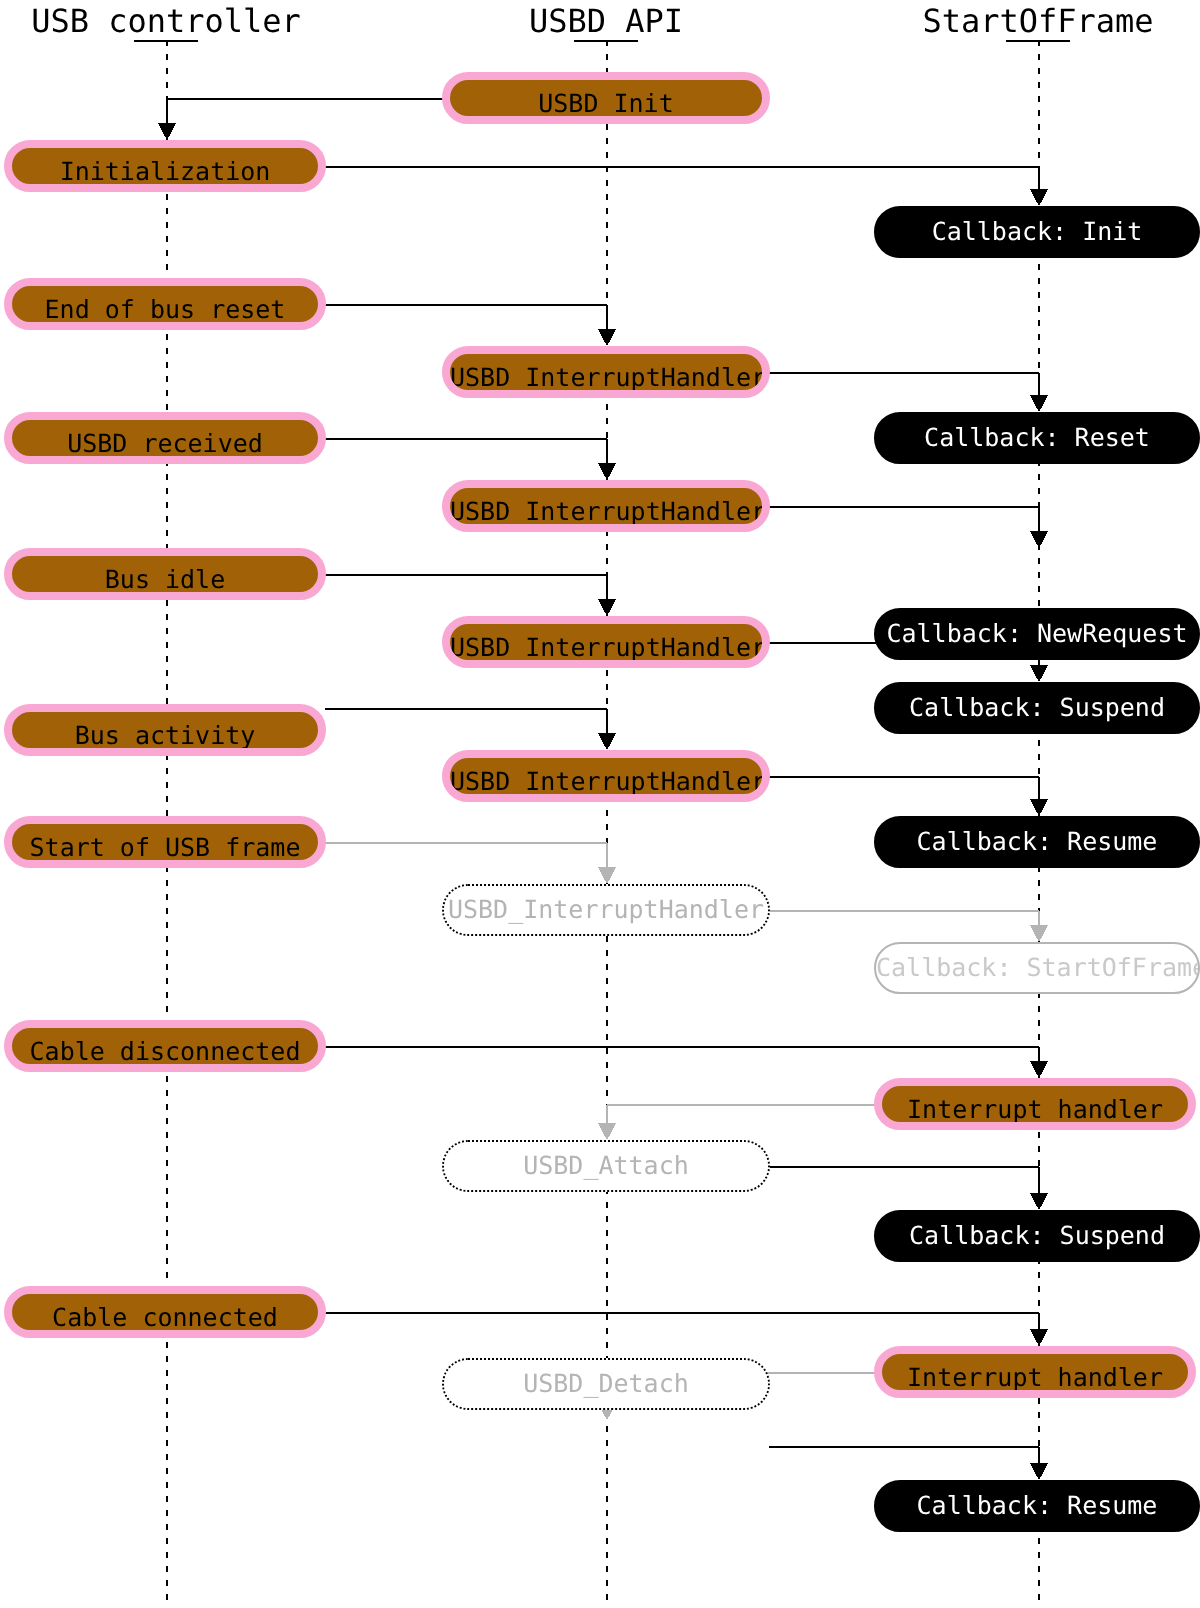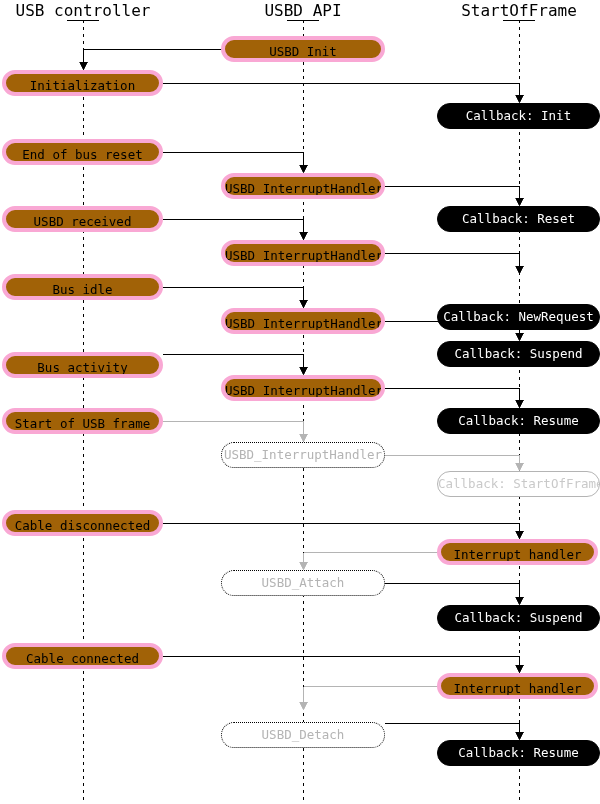--- a/index.html
+++ b/index.html
@@ -195,17 +195,17 @@
       <div class="node plain" style="left: 2px; top: 408px; width: 161px;"><span>Start of USB frame</span></div>
       <div class="node solid" style="left: 437px; top: 408px; width: 163px;"><span>Callback: Resume</span></div>
       <div class="node ghost" style="left: 221px; top: 442px; width: 164px;"><span>USBD_InterruptHandler</span></div>
       <div class="node ghost-soft" style="left: 437px; top: 471px; width: 163px;"><span>Callback: StartOfFrame</span></div>
       <div class="node plain" style="left: 2px; top: 510px; width: 161px;"><span>Cable disconnected</span></div>
       <div class="node plain" style="left: 437px; top: 539px; width: 161px;"><span>Interrupt handler</span></div>
       <div class="node ghost" style="left: 221px; top: 570px; width: 164px;"><span>USBD_Attach</span></div>
       <div class="node solid" style="left: 437px; top: 605px; width: 163px;"><span>Callback: Suspend</span></div>
       <div class="node plain" style="left: 2px; top: 643px; width: 161px;"><span>Cable connected</span></div>
       <div class="node plain" style="left: 437px; top: 673px; width: 161px;"><span>Interrupt handler</span></div>
-      <div class="node ghost" style="left: 221px; top: 722px; width: 164px;"><span>USBD_Detach</span></div>
+      <div class="node ghost" style="left: 221px; top: 679px; width: 164px;"><span>USBD_Detach</span></div>
       <div class="node solid" style="left: 437px; top: 740px; width: 163px;"><span>Callback: Resume</span></div>
     </div>
 
 </div>
 
 </body></html>

